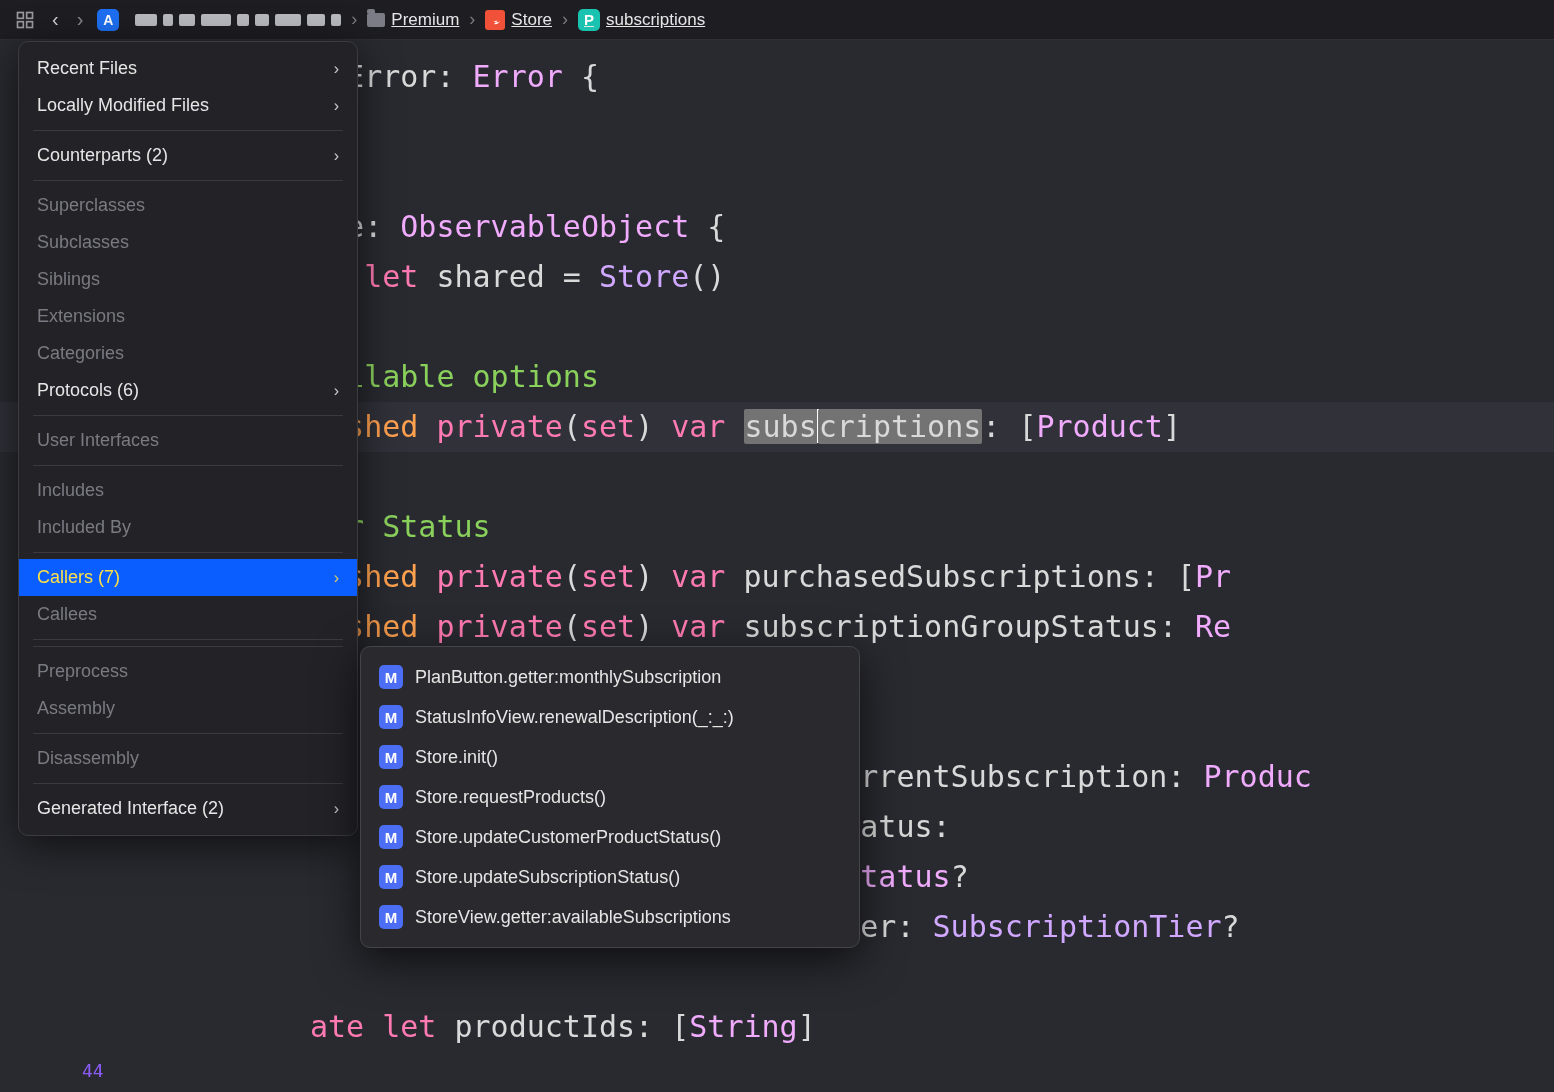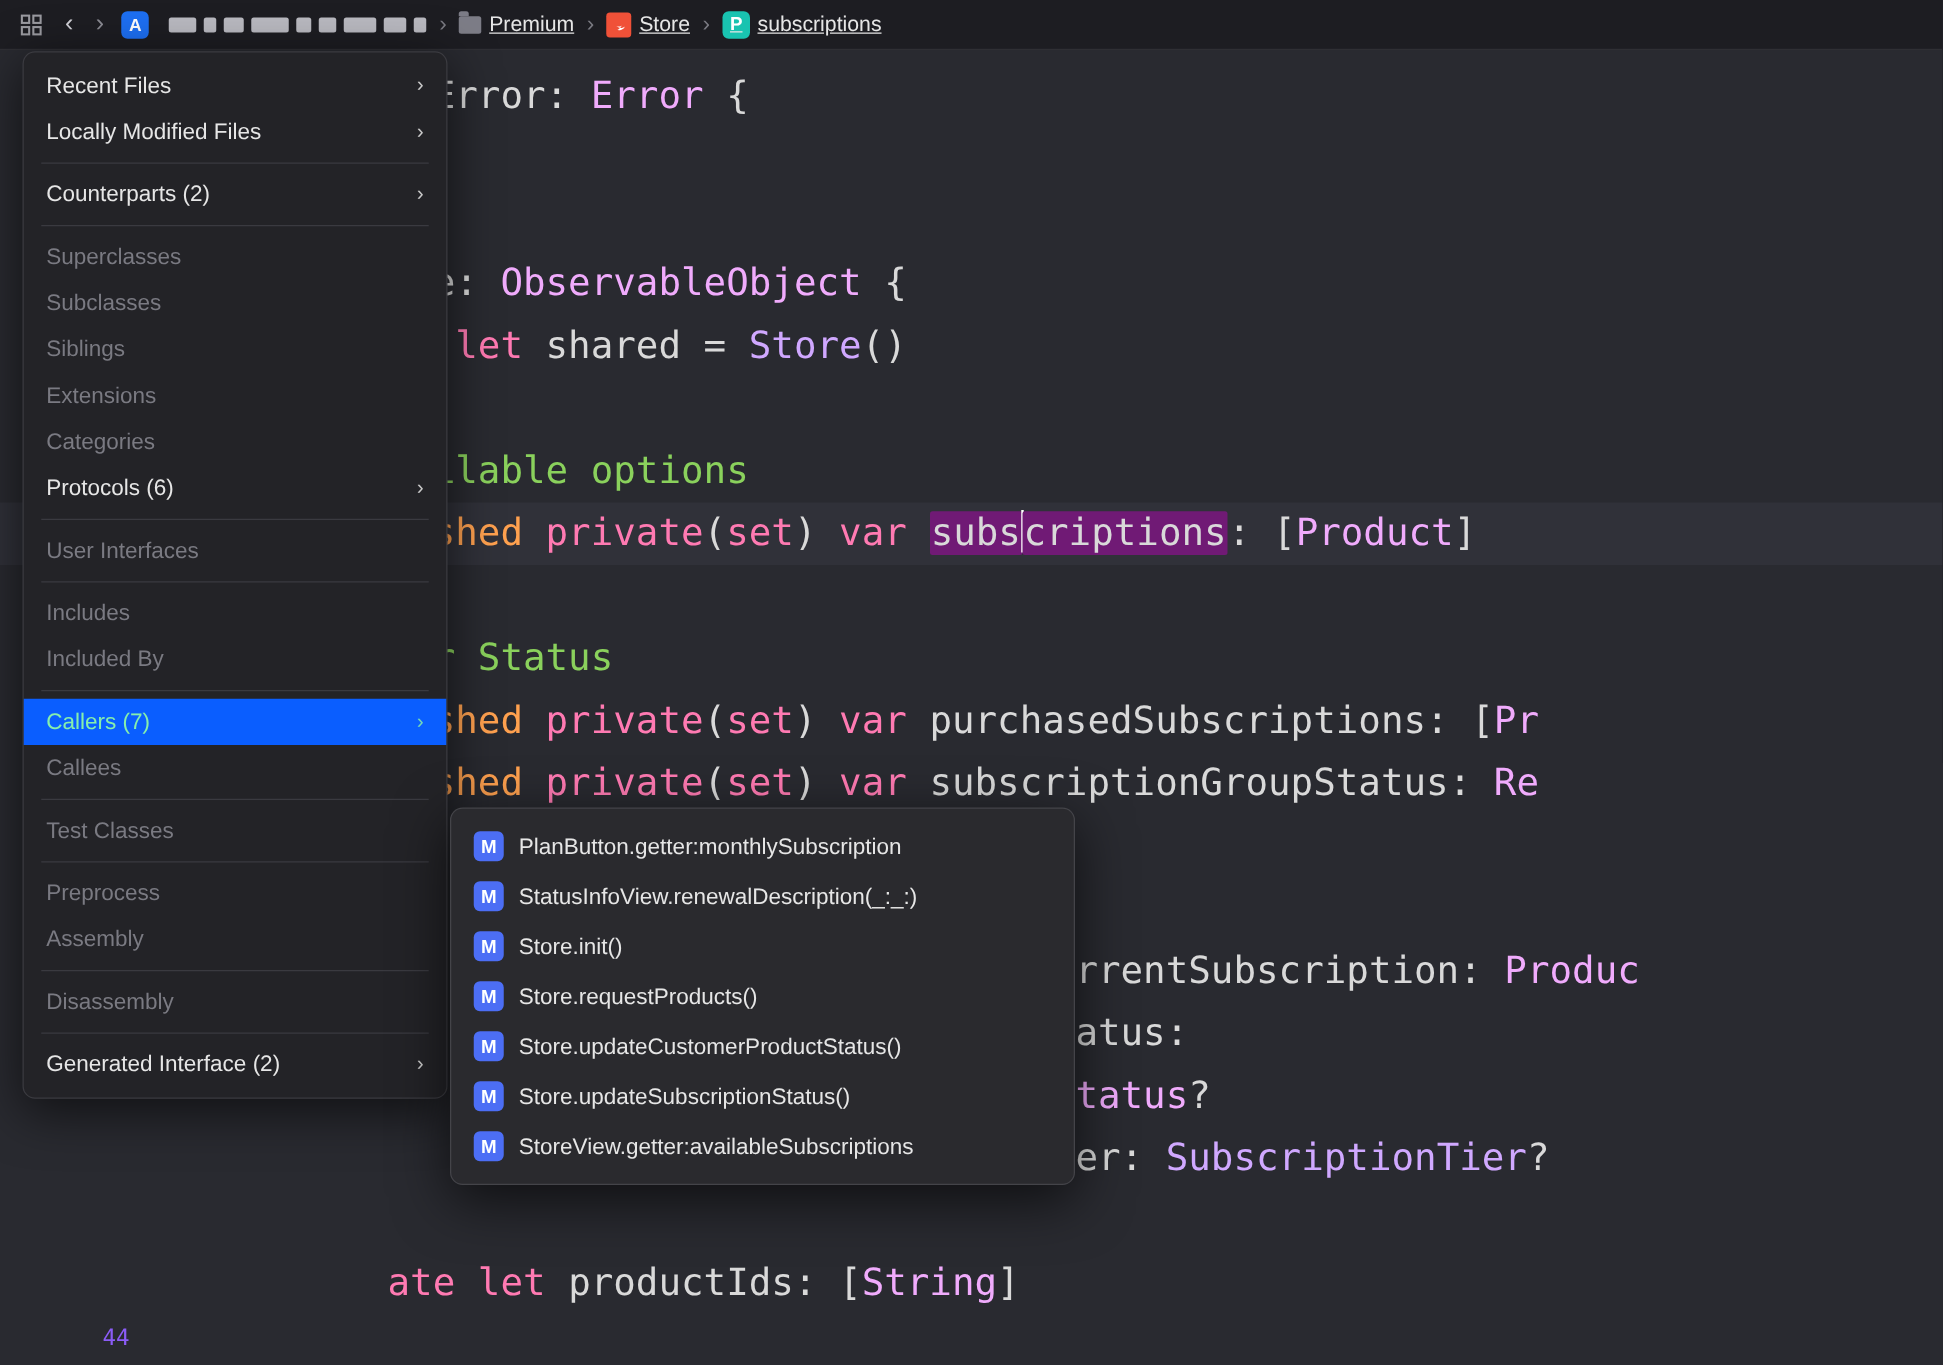--- a/index.html
+++ b/index.html
@@ -88,21 +88,21 @@
     overflow: hidden;
     padding-top: 12px;
   }
   .code-line { padding-left: 310px; }
   .kw-pink { color: #ff7ab2; text-align: center; }
   .kw-cyan { color: #f0abfc; }
   .kw-green { color: #8ad15c; }
   .kw-magenta { color: #d0a8ff; }
   .kw-orange { color: #ffa14f; }
   .selection {
-    background: #701a75;
+    background: #737373;
     border-radius: 2px;
     padding: 0 1px;
   }
   .caret {
     display: inline-block; width: 2px; height: 34px;
     background: #fff; vertical-align: -6px; margin: 0 -1px;
   }
   .line-hl { background: #303139; display: block; }
 
   
@@ -117,21 +117,21 @@
     padding: 8px 0;
     font-size: 18px;
   }
   .menu-item {
     display: flex; align-items: center; justify-content: space-between;
     padding: 8px 18px;
     color: #e6e6e6;
     cursor: default;
   }
   .menu-item.disabled { color: #7a7a82; }
-  .menu-item.selected { background: #0a5eff; color: #86efac; gap: 22px; }
+  .menu-item.selected { background: #0a5eff; color: #fde047; gap: 22px; }
   .menu-item .chev { color: inherit; opacity: .85; font-size: 16px; }
   .menu-sep {
     height: 1px; background: #3a3a40; margin: 6px 14px;
   }
 
   
   .submenu {
     position: absolute;
     top: 646px; left: 360px;
     width: 500px;
@@ -265,23 +265,20 @@
     </div>
     <div class="menu-sep"></div>
     <div class="menu-item selected">
       <span>Callers (7)</span>
       <span class="chev">›</span>
     </div>
     <div class="menu-item disabled">
       <span>Callees</span>
     </div>
     <div class="menu-sep"></div>
-    <div class="menu-item disabled">
-      <span>Test Classes</span>
-    </div>
     <div class="menu-sep"></div>
     <div class="menu-item disabled">
       <span>Preprocess</span>
     </div>
     <div class="menu-item disabled">
       <span>Assembly</span>
     </div>
     <div class="menu-sep"></div>
     <div class="menu-item disabled">
       <span>Disassembly</span>

